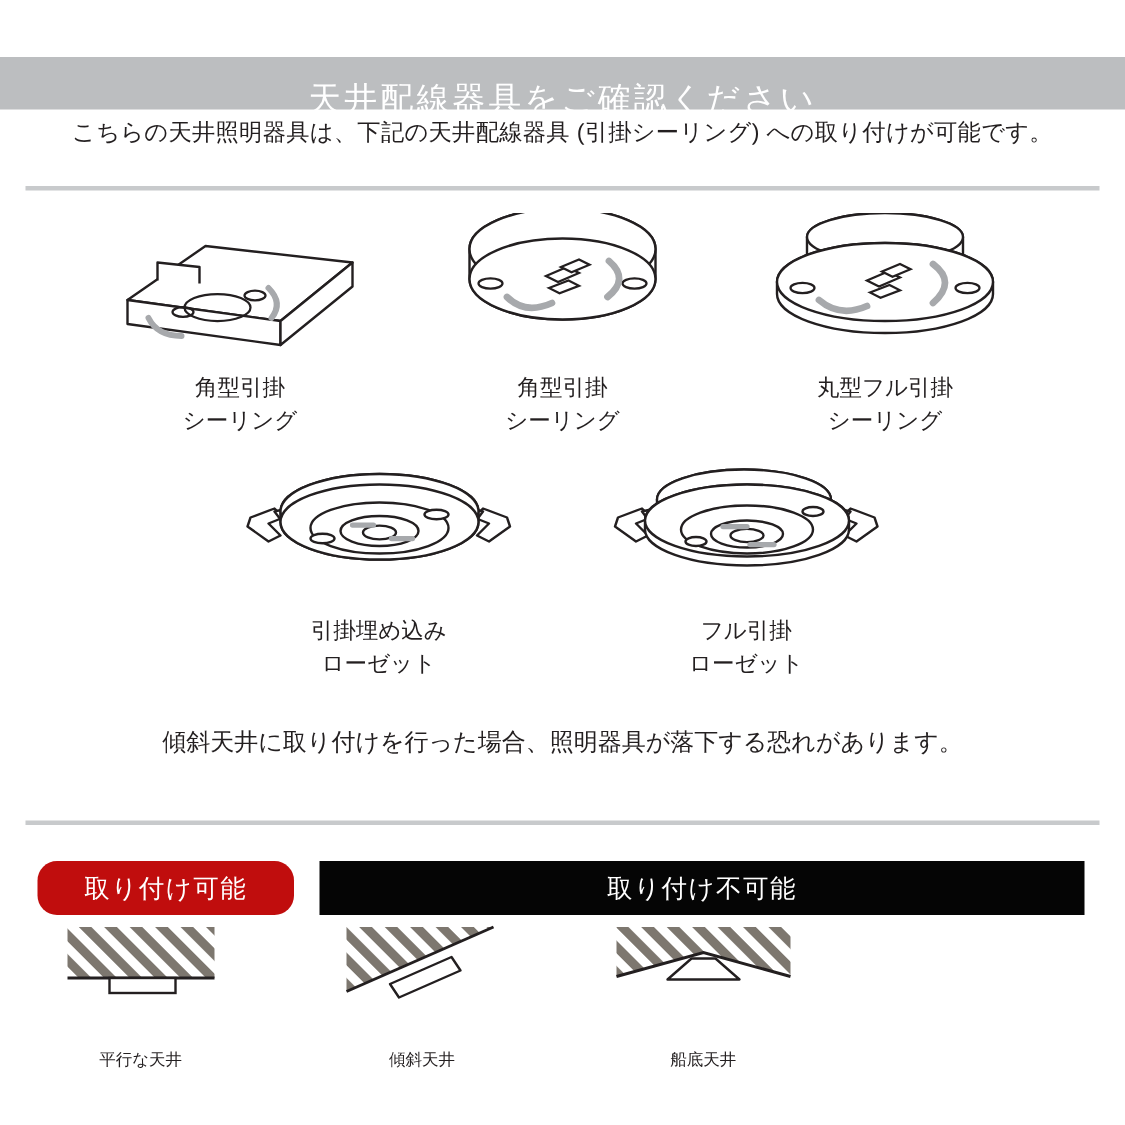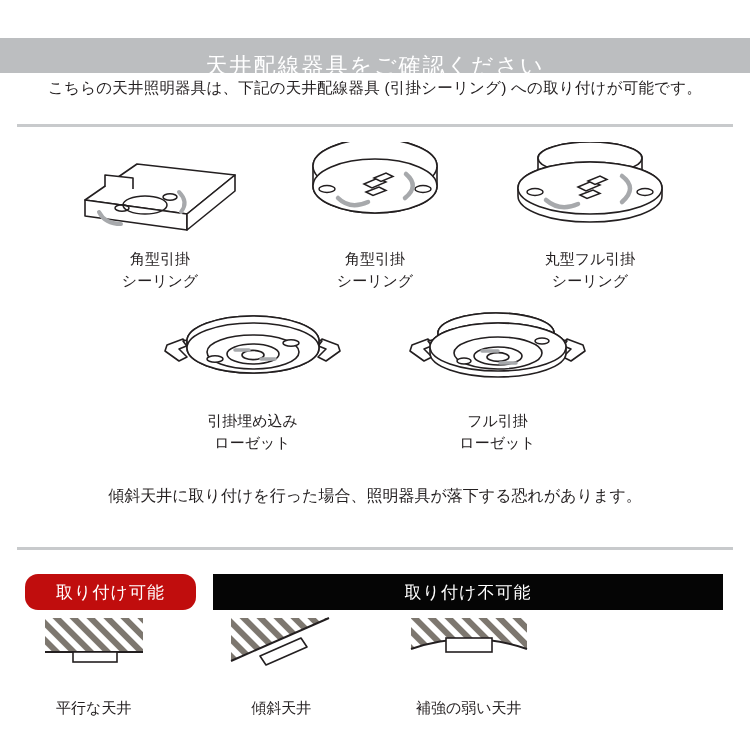--- a/index.html
+++ b/index.html
@@ -84,21 +84,21 @@
   .banner.ok { left: 25px; width: 171px; background: #c00d0d; border-radius: 13px; }
   .banner.ng { left: 213px; width: 510px; background: #050505; font-family: Liberation Serif, serif; }
 
   
   .cases {
     position: absolute; left: 0; top: 615px; width: 750px;
     display: flex;
   }
   .case { width: 187.5px; display: flex; flex-direction: column; align-items: center; }
   .case-art { height: 62px; display: flex; align-items: flex-start; justify-content: center; }
-  .case-label { margin-top: 22px; font-size: 15px; white-space: nowrap; }
+  .case-label { margin-top: 22px; font-size: 11px; white-space: nowrap; }
 
   svg { display: block; }
 </style>
 </head>
 <body>
 
 <div id="page">
 
   <div class="header-bar">
     <div class="header-title">天井配線器具をご確認ください</div>
@@ -292,33 +292,33 @@
             </pattern>
           </defs>
           <path d="M20 3 H118 L20 46 Z" fill="url(#hatchB)"></path>
           <path d="M118 3 L20 46" stroke="#231f20" stroke-width="2" fill="none"></path>
           <path d="M49 41 L90 23 L96 32 L55 50 Z" fill="#ffffff" stroke="#231f20" stroke-width="1.6" stroke-linejoin="round"></path>
         </svg>
       </div>
       <div class="case-label">傾斜天井</div>
     </div>
 
-
     <div class="case">
       <div class="case-art">
         <svg width="140" height="62" viewBox="0 0 140 62">
           <defs>
-            <pattern id="hatchD" width="12" height="12" patternUnits="userSpaceOnUse" patternTransform="rotate(-45)">
+            <pattern id="hatchC" width="12" height="12" patternUnits="userSpaceOnUse" patternTransform="rotate(-45)">
               <rect width="12" height="12" fill="#7d776f"></rect>
               <rect width="6" height="12" fill="#ffffff"></rect>
             </pattern>
           </defs>
-          <path d="M12 3 H128 V34 Q70 14 12 34 Z" fill="url(#hatchD)"></path>
-          <path d="M12 34 Q70 14 128 34" stroke="#231f20" stroke-width="2" fill="none"></path>
-          <rect x="47" y="23" width="46" height="14" fill="#ffffff" stroke="#231f20" stroke-width="1.6"></rect>
-        </svg>
-      </div>
-      <div class="case-label">補強の弱い天井</div>
-    </div>
+          <path d="M12 3 H128 V36 L70 20 L12 36 Z" fill="url(#hatchC)"></path>
+          <path d="M12 36 L70 20 L128 36" stroke="#231f20" stroke-width="2" fill="none"></path>
+          <path d="M46 38 L62 24 L78 24 L94 38 Z" fill="#ffffff" stroke="#231f20" stroke-width="1.6" stroke-linejoin="round"></path>
+        </svg>
+      </div>
+      <div class="case-label">船底天井</div>
+    </div>
+
 
   </div>
 
 </div>
 
 </body></html>

